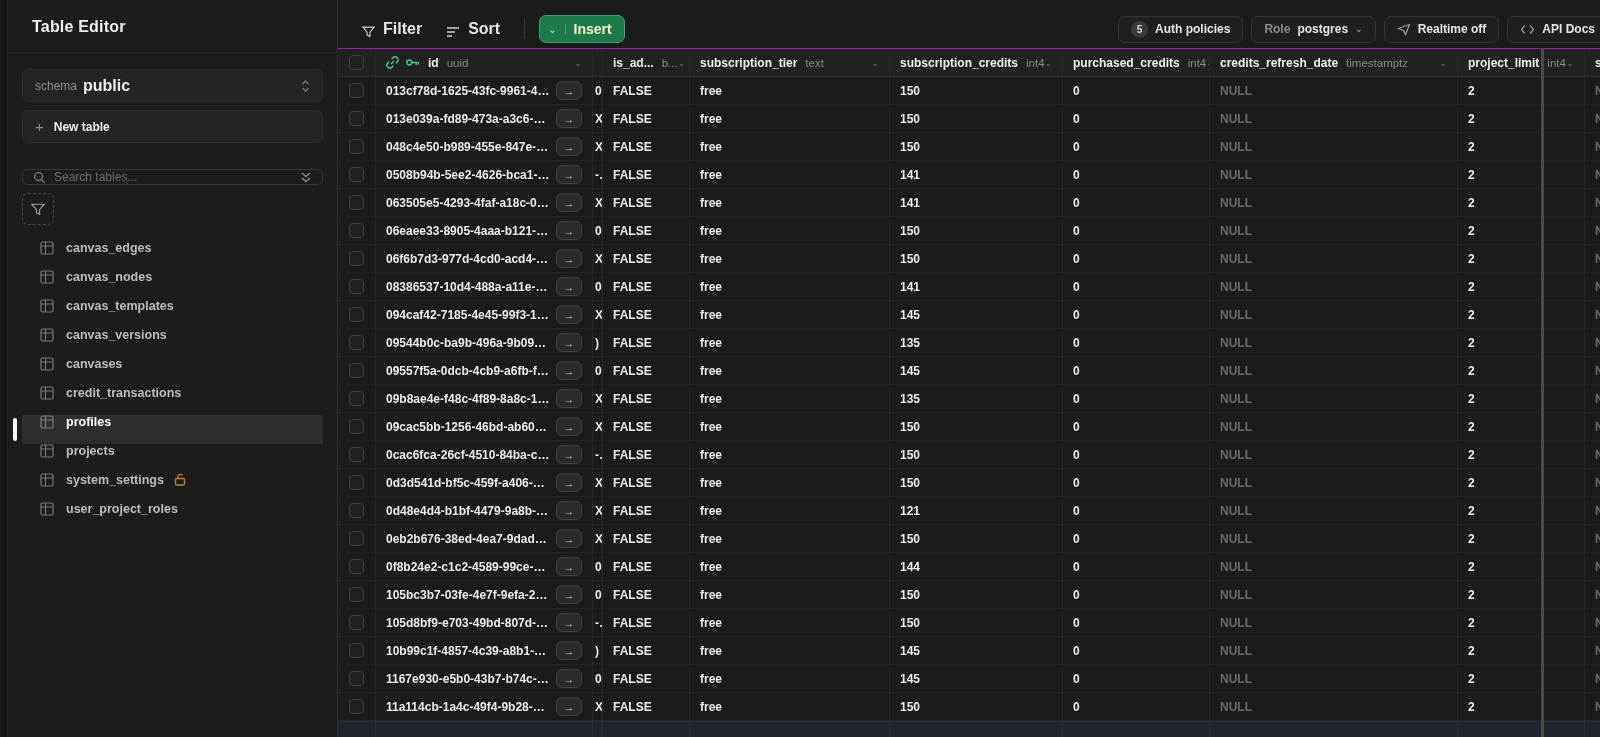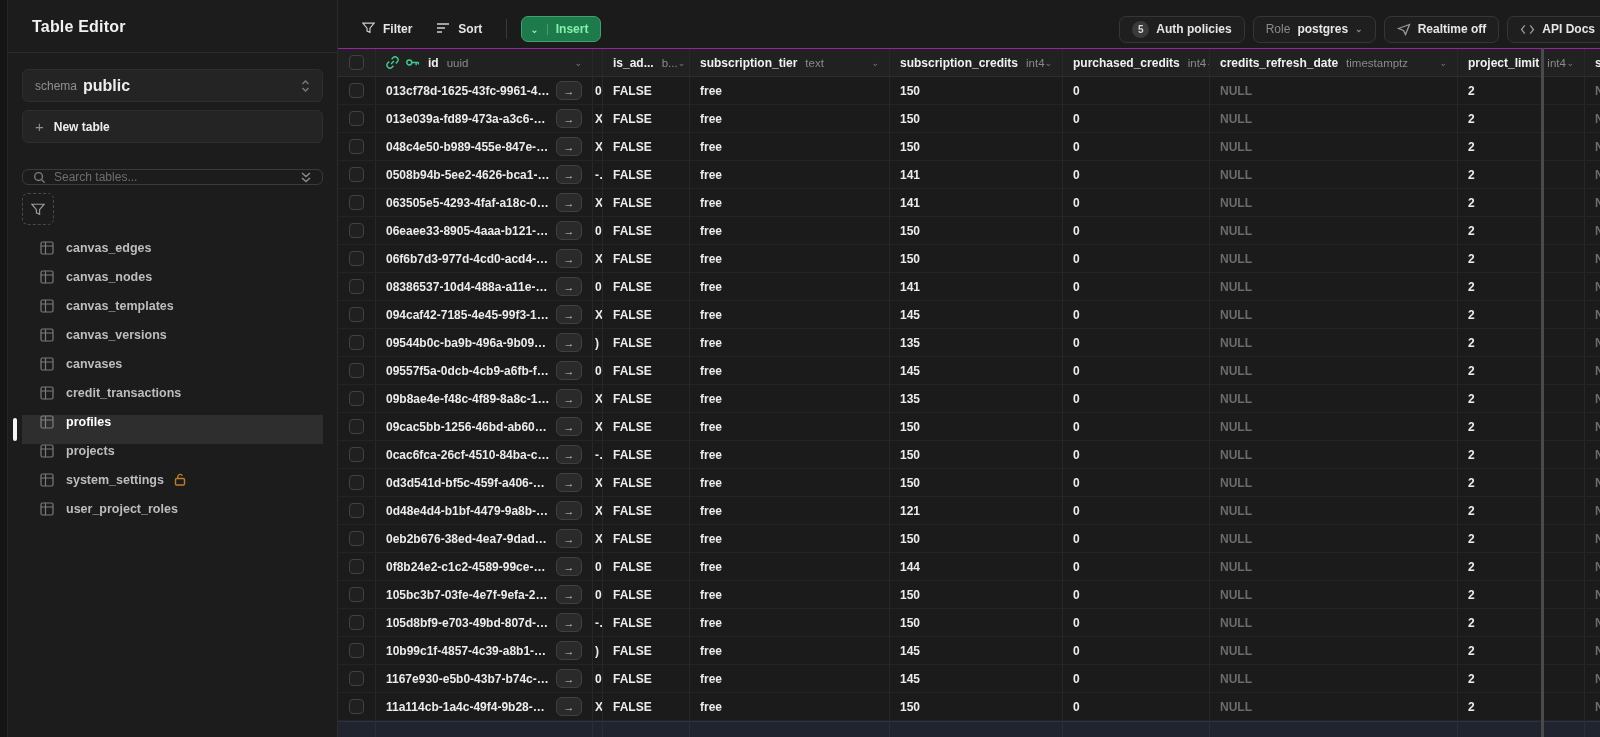--- a/index.html
+++ b/index.html
@@ -32,29 +32,29 @@
   .tbl-item .nm { color:#bdbdbd; font-size:12.5px; font-weight:700; }
   .tbl-item.selected { background:#2e2e2e; }
   .tbl-item.selected .nm { color:#ffffff; }
   .tbl-item.selected::before { content:""; position:absolute; left:-9px; top:3px; bottom:3px; width:4px; background:#f5f5f5; border-radius:2px; }
   .lock { margin-left:10px; }
 
   
   .main { flex:1; min-width:0; background:#1b1b1b; position:relative; overflow:hidden; }
   .toolbar { height:48px; display:flex; align-items:center; padding:10px 14px 0 14px; background:#1b1b1b; }
   .tb-left { display:flex; align-items:center; gap:4px; }
-  .tb-btn { display:flex; align-items:flex-start; gap:8px; padding:6px 10px; border-radius:6px; color:#e6e6e6; font-size:12px; font-weight:700; cursor:pointer; }
+  .tb-btn { display:flex; align-items:flex-end; gap:8px; padding:6px 10px; border-radius:6px; color:#e6e6e6; font-size:16px; font-weight:700; cursor:pointer; }
   .tb-sep { width:1px; height:20px; background:#3a3a3a; margin:0 10px; }
   .insert-btn { display:flex; align-items:center; background:#1d7a4a; border:1px solid #41a06c; border-radius:7px; padding:5px 12px 5px 8px; cursor:pointer; }
   .insert-btn .chev { color:#d6f5e5; font-size:10px; margin-right:8px; padding-right:8px; border-right:1px solid rgba(255,255,255,.22); }
-  .insert-btn .txt { color:#86efac; font-size:12px; font-weight:700; }
+  .insert-btn .txt { color:#fef9c3; font-size:14px; font-weight:700; }
   .tb-right { margin-left:auto; display:flex; align-items:center; gap:8px; margin-right:-22px; }
   .pill { display:flex; align-items:center; gap:7px; height:27px; padding:0 12px; border:1px solid #363636; border-radius:7px; background:#1f1f1f; color:#e6e6e6; font-size:12px; font-weight:700; cursor:pointer; white-space:nowrap; }
   .pill .num { width:17px; height:17px; border-radius:50%; background:#3a3a3a; color:#dcdcdc; font-size:10px; display:flex; align-items:center; justify-content:center; font-weight:700; }
-  .pill .dim { color:#8a8a8a; font-weight:400; }
+  .pill .dim { color:#8a8a8a; font-weight:700; }
   .pill .cv { color:#8a8a8a; font-size:9px; }
 
   
   .grid { border-top:1px solid #a21caf; position:relative; }
   .grow { display:flex; height:28px; border-bottom:1px solid #242424; background:#1b1b1b; }
   .grow.head { background:#212121; border-bottom:1px solid #2e2e2e; }
   .gc { flex:none; display:flex; align-items:center; padding:0 10px; border-right:1px solid #282828; overflow:hidden; white-space:nowrap; }
   .c-sel { width:38px; justify-content:center; padding:0; }
   .c-id { width:217px; }
   .c-clip { width:10px; padding:0 0 0 2px; }

